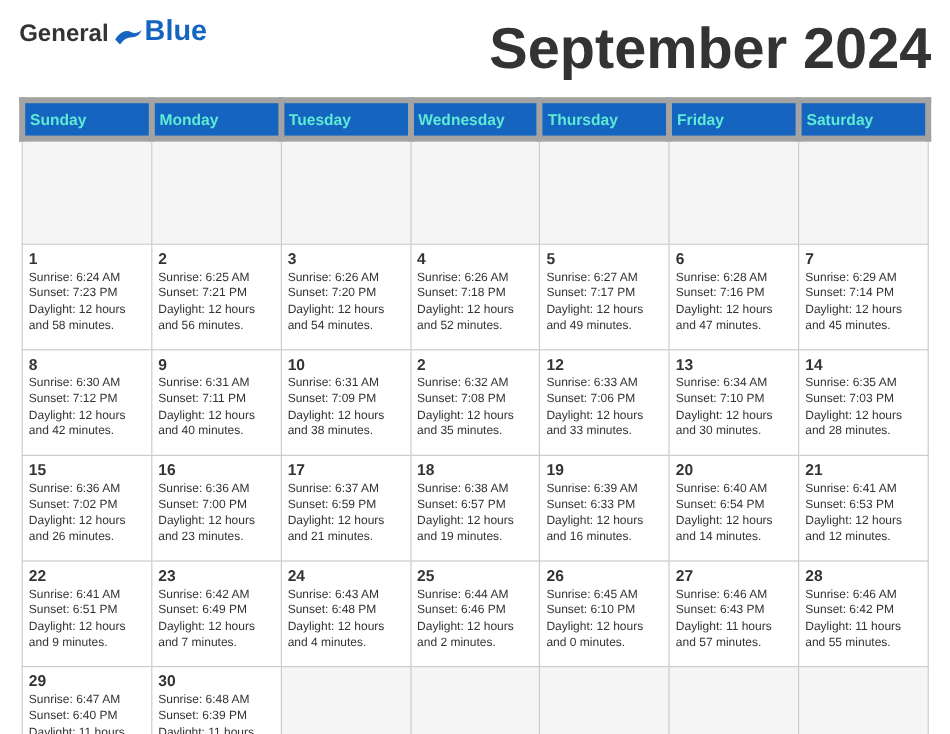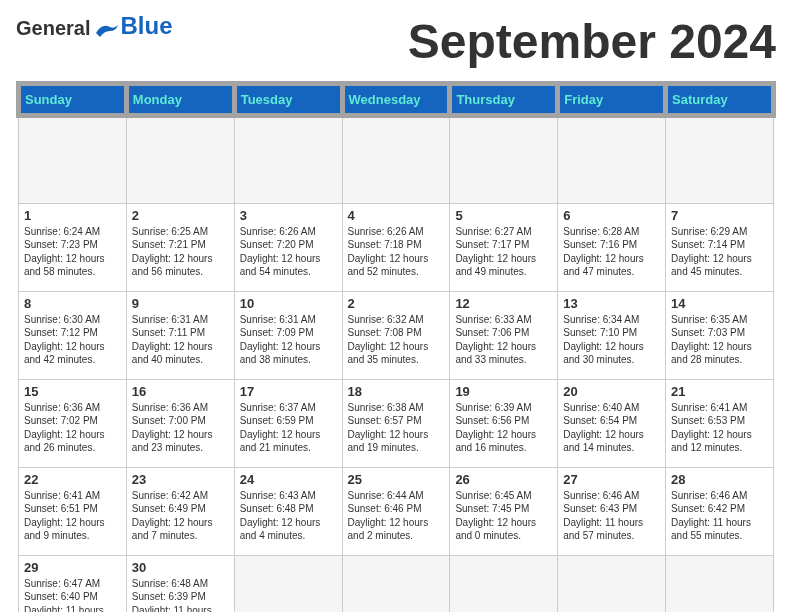--- a/index.html
+++ b/index.html
@@ -238,21 +238,21 @@
         <td>
           <span class="day-num">18</span>
           <div class="cell-text" style="white-space: pre-line;">Sunrise: 6:38 AM
 Sunset: 6:57 PM
 Daylight: 12 hours
 and 19 minutes.</div>
         </td>
         <td>
           <span class="day-num">19</span>
           <div class="cell-text" style="white-space: pre-line;">Sunrise: 6:39 AM
-Sunset: 6:56 PM
+Sunset: 6:33 PM
 Daylight: 12 hours
 and 16 minutes.</div>
         </td>
         <td>
           <span class="day-num">20</span>
           <div class="cell-text" style="white-space: pre-line;">Sunrise: 6:40 AM
 Sunset: 6:54 PM
 Daylight: 12 hours
 and 14 minutes.</div>
         </td>
@@ -289,21 +289,21 @@
         <td>
           <span class="day-num">25</span>
           <div class="cell-text" style="white-space: pre-line;">Sunrise: 6:44 AM
 Sunset: 6:46 PM
 Daylight: 12 hours
 and 2 minutes.</div>
         </td>
         <td>
           <span class="day-num">26</span>
           <div class="cell-text" style="white-space: pre-line;">Sunrise: 6:45 AM
-Sunset: 7:45 PM
+Sunset: 6:10 PM
 Daylight: 12 hours
 and 0 minutes.</div>
         </td>
         <td>
           <span class="day-num">27</span>
           <div class="cell-text" style="white-space: pre-line;">Sunrise: 6:46 AM
 Sunset: 6:43 PM
 Daylight: 11 hours
 and 57 minutes.</div>
         </td>

